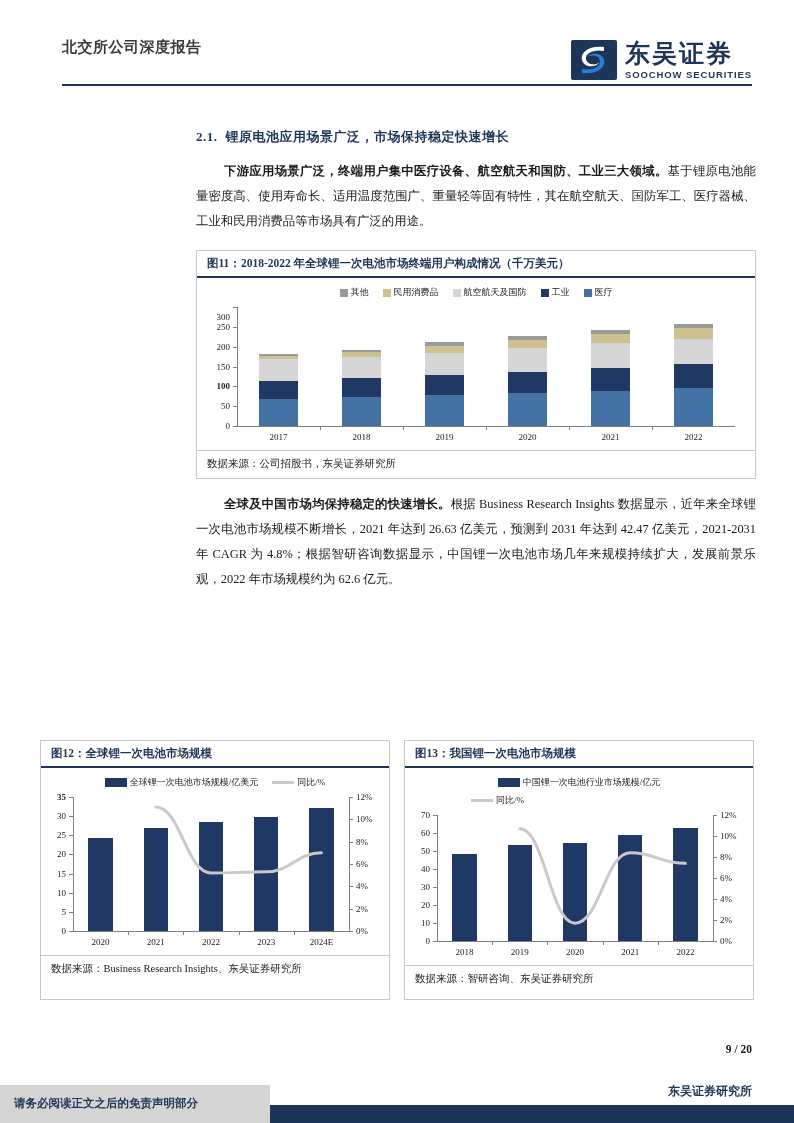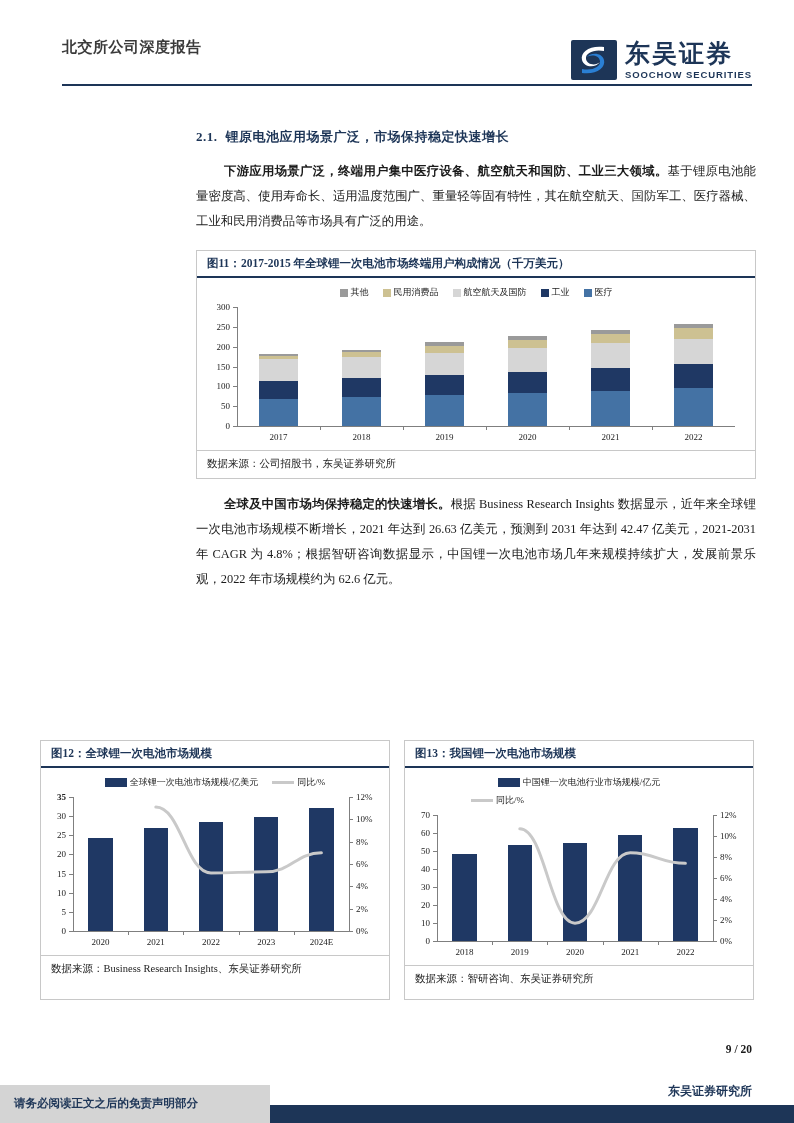--- a/index.html
+++ b/index.html
@@ -171,21 +171,21 @@
     <span class="num">2.1.</span><span>锂原电池应用场景广泛，市场保持稳定快速增长</span>
   </h3>
 
 
   <p class="body indent">
     <b>下游应用场景广泛，终端用户集中医疗设备、航空航天和国防、工业三大领域。</b><span>基于锂原电池能量密度高、使用寿命长、适用温度范围广、重量轻等固有特性，其在航空航天、国防军工、医疗器械、工业和民用消费品等市场具有广泛的用途。</span>
   </p>
 
   <div class="figure">
     <div class="fig-title">
-      <span>图11：</span><span>2017-2015 年全球锂一次电池市场终端用户构成情况（千万美元）</span>
+      <span>图11：</span><span>2018-2022 年全球锂一次电池市场终端用户构成情况（千万美元）</span>
     </div>
     <div class="fig-body">
       <div class="legend">
         <span class="li">
             <i class="sw" style="background:#9a9a9a"></i>
             <span>其他</span>
           </span>
         <span class="li">
             <i class="sw" style="background:#cdc192"></i>
             <span>民用消费品</span>
@@ -203,29 +203,29 @@
             <span>医疗</span>
           </span>
       </div>
       <div class="plot" id="plot11" style="height:145px;">
           <div class="axis-v" style="left:34px;top:6px;height:119px;"></div>
           <div class="axis-h" style="left:34px;top:125px;width:498px;"></div>
           <div class="ytick" style="left:0px;top:125px;width:27px;">0</div>
           <div class="tickmark" style="left:30px;top:125px;"></div>
           <div class="ytick" style="left:0px;top:105.16666666666667px;width:27px;">50</div>
           <div class="tickmark" style="left:30px;top:105.16666666666667px;"></div>
-          <div class="ytick" style="left:0px;top:85.33333333333334px;width:27px;">100</div>
+          <div class="ytick" style="left:0px;top:85.33333333333334px;width:27px;font-weight:bold;">100</div>
           <div class="tickmark" style="left:30px;top:85.33333333333334px;"></div>
           <div class="ytick" style="left:0px;top:65.5px;width:27px;">150</div>
           <div class="tickmark" style="left:30px;top:65.5px;"></div>
           <div class="ytick" style="left:0px;top:45.66666666666667px;width:27px;">200</div>
           <div class="tickmark" style="left:30px;top:45.66666666666667px;"></div>
           <div class="ytick" style="left:0px;top:25.83333333333333px;width:27px;">250</div>
           <div class="tickmark" style="left:30px;top:25.83333333333333px;"></div>
-          <div class="ytick" style="left:0px;top:6px;width:27px;">300</div>
+          <div class="ytick" style="left:0px;top:16px;width:27px;">300</div>
           <div class="tickmark" style="left:30px;top:6px;"></div>
           <div class="bar" style="left:56.41px;top:98.02666666666667px;width:38.18px;height:26.97333333333333px;background:#4472a4;"></div>
           <div class="bar" style="left:56.41px;top:80.17666666666668px;width:38.18px;height:17.849999999999994px;background:#1f3864;"></div>
           <div class="bar" style="left:56.41px;top:58.36px;width:38.18px;height:21.816666666666677px;background:#d6d6d6;"></div>
           <div class="bar" style="left:56.41px;top:54.790000000000006px;width:38.18px;height:3.569999999999993px;background:#cdc192;"></div>
           <div class="bar" style="left:56.41px;top:52.80666666666666px;width:38.18px;height:1.9833333333333485px;background:#9a9a9a;"></div>
           <div class="xtick" style="left:75.5px;top:131px;">2017</div>
           <div class="bar" style="left:139.41px;top:96.04333333333334px;width:38.18px;height:28.956666666666663px;background:#4472a4;"></div>
           <div class="bar" style="left:139.41px;top:77.00333333333333px;width:38.18px;height:19.040000000000006px;background:#1f3864;"></div>
           <div class="bar" style="left:139.41px;top:55.980000000000004px;width:38.18px;height:21.023333333333326px;background:#d6d6d6;"></div>

